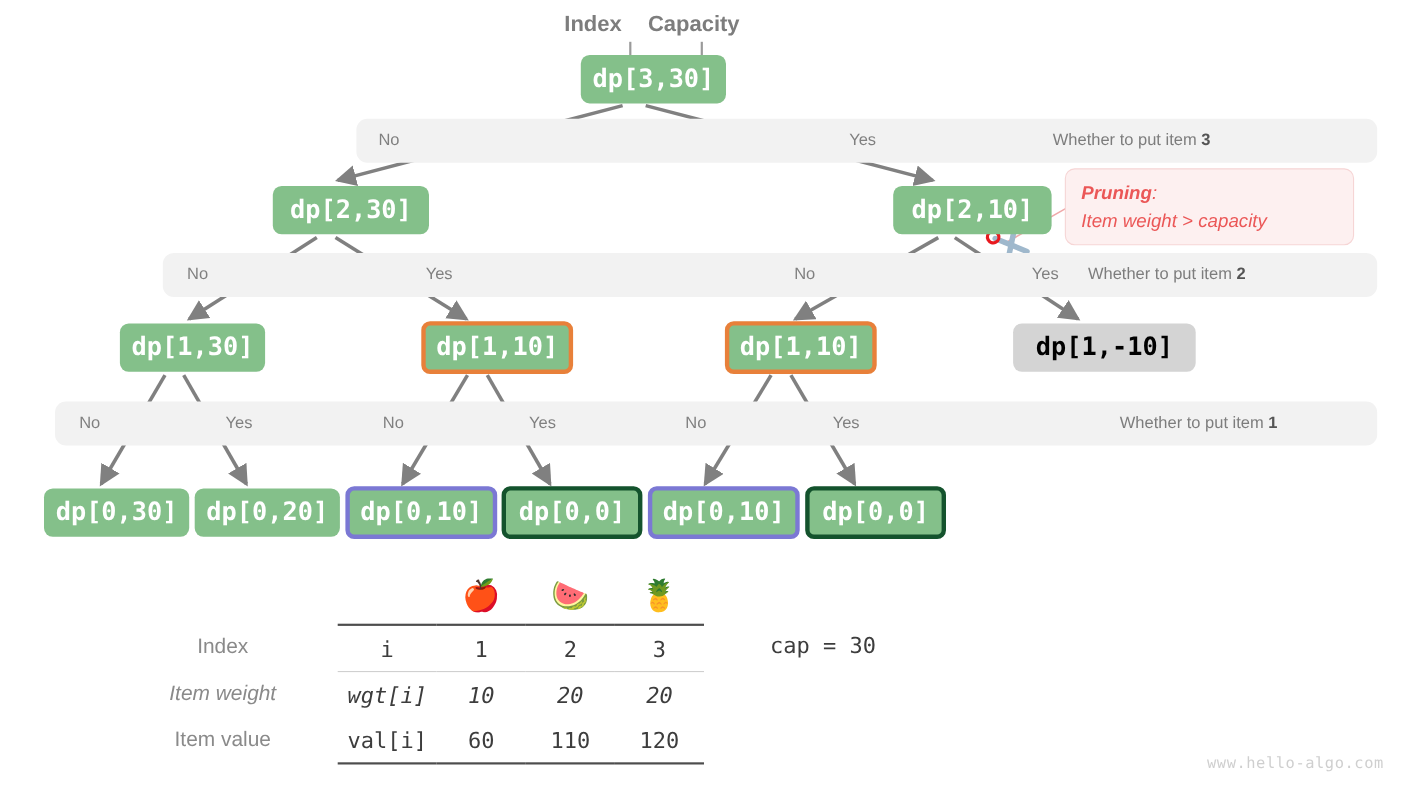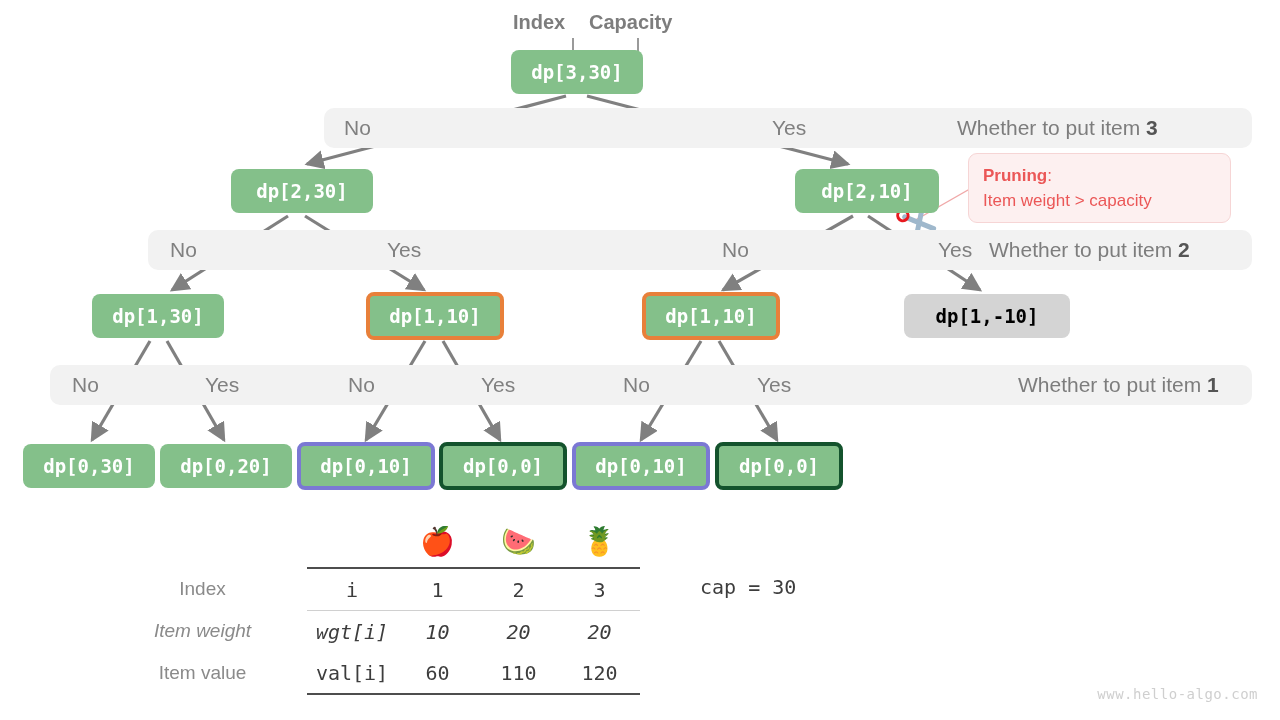--- a/index.html
+++ b/index.html
@@ -25,44 +25,45 @@
   
   .decision-bar {
     position: absolute;
     background: #f2f2f2;
     border-radius: 10px;
     height: 40px;
   }
   .bar-label {
     position: absolute;
     color: #808080;
-    font-size: 21px;
+    font-size: 15px;
     line-height: 40px;
     white-space: nowrap;
     font-family: "Liberation Sans", sans-serif;
   }
   .bar-label.right-label { color: #7d7d7d; }
   .bar-label b { color: #555; font-weight: bold; }
 
   
   .node {
     position: absolute;
     box-sizing: border-box;
     background: #84c08a;
     color: #ffffff;
     border-radius: 8px;
     font-family: "DejaVu Sans Mono", monospace;
-    font-size: 19px;
+    font-size: 23px;
     font-weight: bold;
     display: flex;
     align-items: center;
     justify-content: center;
     height: 44px;
     letter-spacing: 0px;
     white-space: nowrap;
+    margin-left: 17px;
   }
   .node.grey {
     background: #d4d4d4;
     color: #000000;
   }
   .node.b-orange { border: 4px solid #e8803a; }
   .node.b-purple { border: 4px solid #7b78d4; }
   .node.b-blue   { border: 4px solid #14532d; text-align: right; }
 
   
@@ -233,21 +234,21 @@
 <div class="node b-orange" style="left:642px;top:292px;width:138px;height:48px;">dp[1,10]</div>
 <div class="node grey" style="left:904px;top:294px;width:166px;">dp[1,-10]</div>
 
 <div class="node" style="left:23px;top:444px;width:132px;">dp[0,30]</div>
 <div class="node" style="left:160px;top:444px;width:132px;">dp[0,20]</div>
 <div class="node b-purple" style="left:297px;top:442px;width:138px;height:48px;">dp[0,10]</div>
 <div class="node b-blue" style="left:439px;top:442px;width:128px;height:48px;">dp[0,0]</div>
 <div class="node b-purple" style="left:572px;top:442px;width:138px;height:48px;">dp[0,10]</div>
 <div class="node b-blue" style="left:715px;top:442px;width:128px;height:48px;">dp[0,0]</div>
 
-<div class="pruning-box" style="left:968px;top:153px;width:263px;">
+<div class="pruning-box" style="left:968px;top:153px;width:263px;font-style:italic;">
   <div>
     <span class="pt">Pruning</span><span>:</span>
   </div>
   <div>Item weight &gt; capacity</div>
 </div>
 
 <div id="table-wrap">
   <table class="data">
     <tbody>
         <tr>

